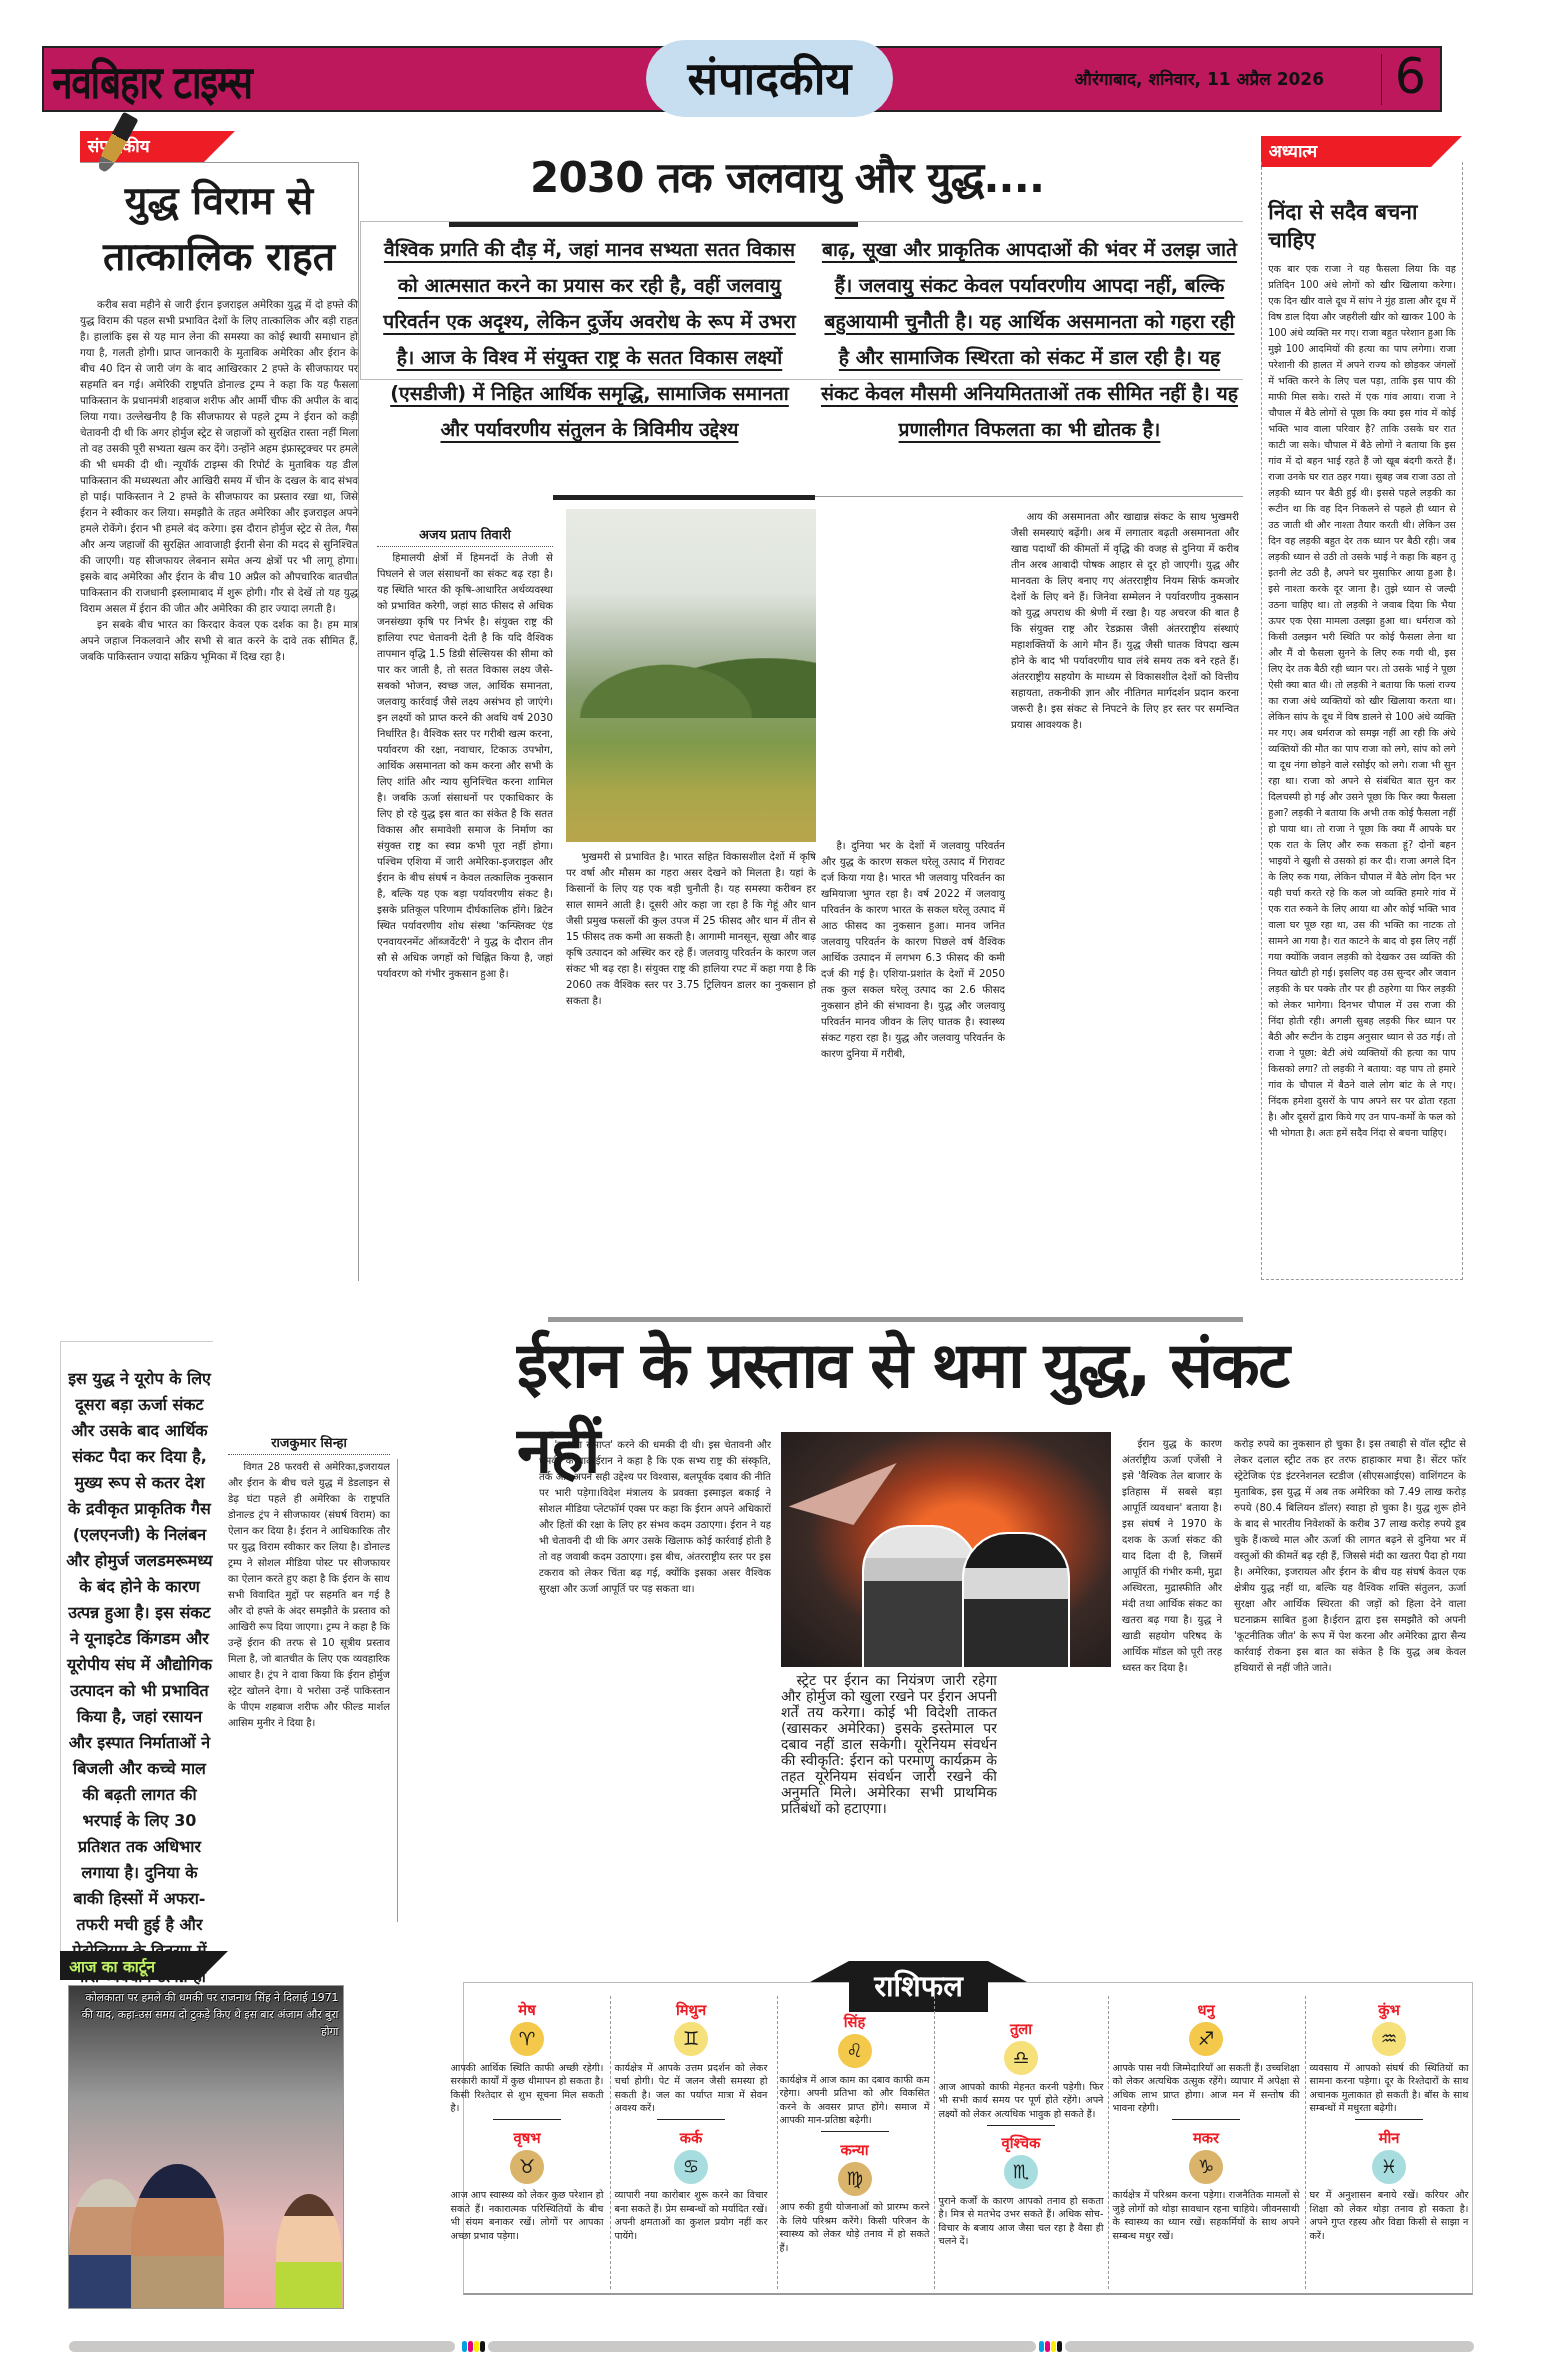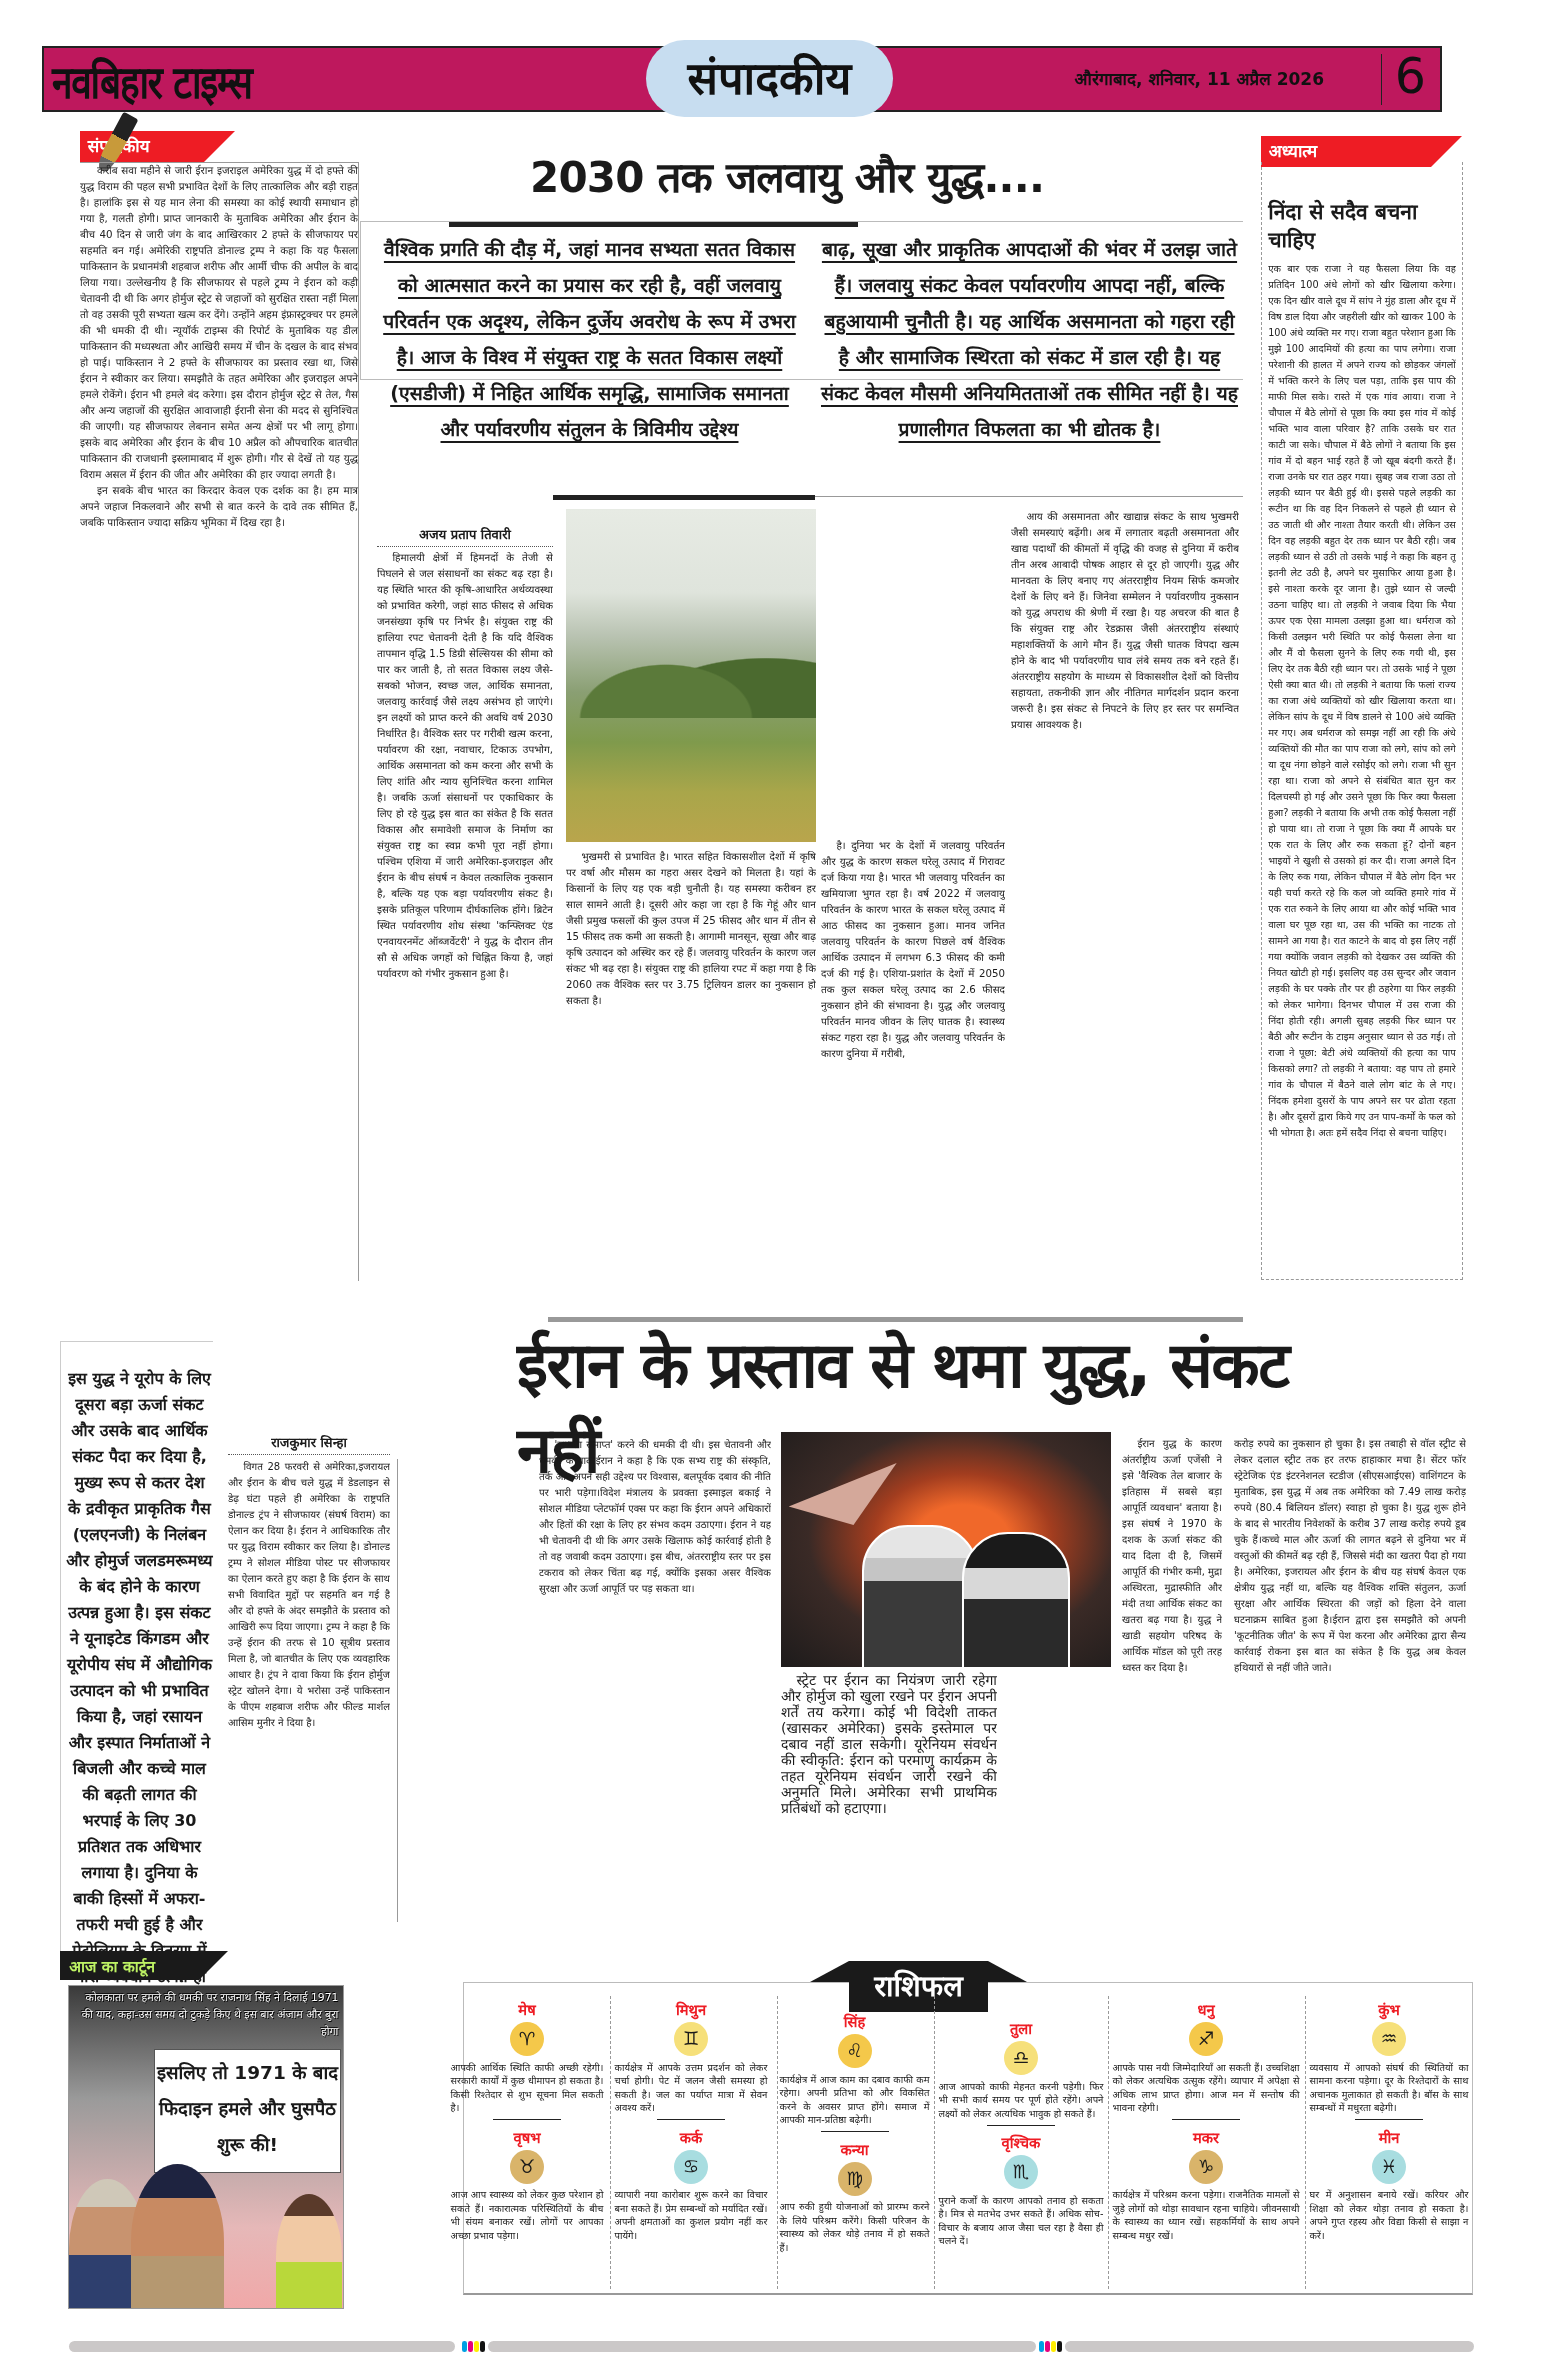--- a/index.html
+++ b/index.html
@@ -89,20 +89,21 @@
   <div class="dateline">औरंगाबाद, शनिवार, 11 अप्रैल 2026</div>
   <div class="divider"></div>
   <div class="page-no">6</div>
 </div>
 
 <div class="tag" style="left:80px; top:131px; width:124px;">संपादकीय</div>
 <div class="pen"></div>
 <div class="vline" style="left:80px; top:162px; width:278px; height:0.8px; background:#999;"></div>
 <div class="vline" style="left:358px; top:162px; height:1119px;"></div>
 <div class="col-left">
+  <div class="headline">युद्ध विराम से तात्कालिक राहत</div>
   <div class="body-text">
     <p>करीब सवा महीने से जारी ईरान इजराइल अमेरिका युद्ध में दो हफ्ते की युद्ध विराम की पहल सभी प्रभावित देशों के लिए तात्कालिक और बड़ी राहत है। हालांकि इस से यह मान लेना की समस्या का कोई स्थायी समाधान हो गया है, गलती होगी। प्राप्त जानकारी के मुताबिक अमेरिका और ईरान के बीच 40 दिन से जारी जंग के बाद आखिरकार 2 हफ्ते के सीजफायर पर सहमति बन गई। अमेरिकी राष्ट्रपति डोनाल्ड ट्रम्प ने कहा कि यह फैसला पाकिस्तान के प्रधानमंत्री शहबाज शरीफ और आर्मी चीफ की अपील के बाद लिया गया। उल्लेखनीय है कि सीजफायर से पहले ट्रम्प ने ईरान को कड़ी चेतावनी दी थी कि अगर होर्मुज स्ट्रेट से जहाजों को सुरक्षित रास्ता नहीं मिला तो वह उसकी पूरी सभ्यता खत्म कर देंगे। उन्होंने अहम इंफ्रास्ट्रक्चर पर हमले की भी धमकी दी थी। न्यूयॉर्क टाइम्स की रिपोर्ट के मुताबिक यह डील पाकिस्तान की मध्यस्थता और आखिरी समय में चीन के दखल के बाद संभव हो पाई। पाकिस्तान ने 2 हफ्ते के सीजफायर का प्रस्ताव रखा था, जिसे ईरान ने स्वीकार कर लिया। समझौते के तहत अमेरिका और इजराइल अपने हमले रोकेंगे। ईरान भी हमले बंद करेगा। इस दौरान होर्मुज स्ट्रेट से तेल, गैस और अन्य जहाजों की सुरक्षित आवाजाही ईरानी सेना की मदद से सुनिश्चित की जाएगी। यह सीजफायर लेबनान समेत अन्य क्षेत्रों पर भी लागू होगा। इसके बाद अमेरिका और ईरान के बीच 10 अप्रैल को औपचारिक बातचीत पाकिस्तान की राजधानी इस्लामाबाद में शुरू होगी। गौर से देखें तो यह युद्ध विराम असल में ईरान की जीत और अमेरिका की हार ज्यादा लगती है।</p>
     <p>इन सबके बीच भारत का किरदार केवल एक दर्शक का है। हम मात्र अपने जहाज निकलवाने और सभी से बात करने के दावे तक सीमित हैं, जबकि पाकिस्तान ज्यादा सक्रिय भूमिका में दिख रहा है।</p>
   </div>
 </div>
 
 <div class="center-title">2030 तक जलवायु और युद्ध....</div>
 <div class="rule-thick" style="left:449px; top:221px; width:409px;"></div>
 <div class="deck-box"></div>
 <div class="deck" style="left:378px; width:423px;"><span>वैश्विक प्रगति की दौड़ में, जहां मानव सभ्यता सतत विकास को आत्मसात करने का प्रयास कर रही है, वहीं जलवायु परिवर्तन एक अदृश्य, लेकिन दुर्जेय अवरोध के रूप में उभरा है। आज के विश्व में संयुक्त राष्ट्र के सतत विकास लक्ष्यों (एसडीजी) में निहित आर्थिक समृद्धि, सामाजिक समानता और पर्यावरणीय संतुलन के त्रिविमीय उद्देश्य</span></div>
@@ -156,21 +157,20 @@
 <div class="article-col" style="left:1122px; top:1436px; width:100px; height:486px; overflow:hidden; font-size:10px; line-height:16px;">
   <p>ईरान युद्ध के कारण अंतर्राष्ट्रीय ऊर्जा एजेंसी ने इसे 'वैश्विक तेल बाजार के इतिहास में सबसे बड़ा आपूर्ति व्यवधान' बताया है। इस संघर्ष ने 1970 के दशक के ऊर्जा संकट की याद दिला दी है, जिसमें आपूर्ति की गंभीर कमी, मुद्रा अस्थिरता, मुद्रास्फीति और मंदी तथा आर्थिक संकट का खतरा बढ़ गया है। युद्ध ने खाडी सहयोग परिषद के आर्थिक मॉडल को पूरी तरह ध्वस्त कर दिया है।</p>
 </div>
 <div class="article-col" style="left:1234px; top:1436px; width:232px; height:486px; overflow:hidden; font-size:10px; line-height:16px;">
   <p style="text-indent:0">करोड़ रुपये का नुकसान हो चुका है। इस तबाही से वॉल स्ट्रीट से लेकर दलाल स्ट्रीट तक हर तरफ हाहाकार मचा है। सेंटर फॉर स्ट्रेटेजिक एंड इंटरनेशनल स्टडीज (सीएसआईएस) वाशिंगटन के मुताबिक, इस युद्ध में अब तक अमेरिका को 7.49 लाख करोड़ रुपये (80.4 बिलियन डॉलर) स्वाहा हो चुका है। युद्ध शुरू होने के बाद से भारतीय निवेशकों के करीब 37 लाख करोड़ रुपये डूब चुके हैं।कच्चे माल और ऊर्जा की लागत बढ़ने से दुनिया भर में वस्तुओं की कीमतें बढ़ रही हैं, जिससे मंदी का खतरा पैदा हो गया है। अमेरिका, इजरायल और ईरान के बीच यह संघर्ष केवल एक क्षेत्रीय युद्ध नहीं था, बल्कि यह वैश्विक शक्ति संतुलन, ऊर्जा सुरक्षा और आर्थिक स्थिरता की जड़ों को हिला देने वाला घटनाक्रम साबित हुआ है।ईरान द्वारा इस समझौते को अपनी 'कूटनीतिक जीत' के रूप में पेश करना और अमेरिका द्वारा सैन्य कार्रवाई रोकना इस बात का संकेत है कि युद्ध अब केवल हथियारों से नहीं जीते जाते।</p>
 </div>
 
 <div class="cartoon-tag">आज का कार्टून</div>
 <div class="cartoon">
   <div class="caption">कोलकाता पर हमले की धमकी पर राजनाथ सिंह ने दिलाई 1971 की याद, कहा-उस समय दो टुकड़े किए थे इस बार अंजाम और बुरा होगा</div>
-  <div class="bubble">इसलिए तो 1971 के बाद फिदाइन हमले और घुसपैठ शुरू की!</div>
   <div class="fig" style="left:0; top:193px; width:77px; height:139px; background:linear-gradient(#cfc8b8 0 20%, #c8936f 20% 55%, #2e3f6e 55%);"></div>
   <div class="fig" style="left:62px; top:178px; width:93px; height:154px; background:linear-gradient(#1e2340 0 22%, #c88a62 22% 60%, #b59870 60%);"></div>
   <div class="fig" style="left:207px; top:208px; width:66px; height:124px; background:linear-gradient(#5a3a2a 0 18%, #f1c9a4 18% 55%, #b9d83a 55%);"></div>
 </div>
 
 <div class="rashi-box"></div>
 <div class="rashi-banner">राशिफल</div>
 
 <div class="rashi-div" style="left:610px;"></div>
 <div class="rashi-div" style="left:777px;"></div>

